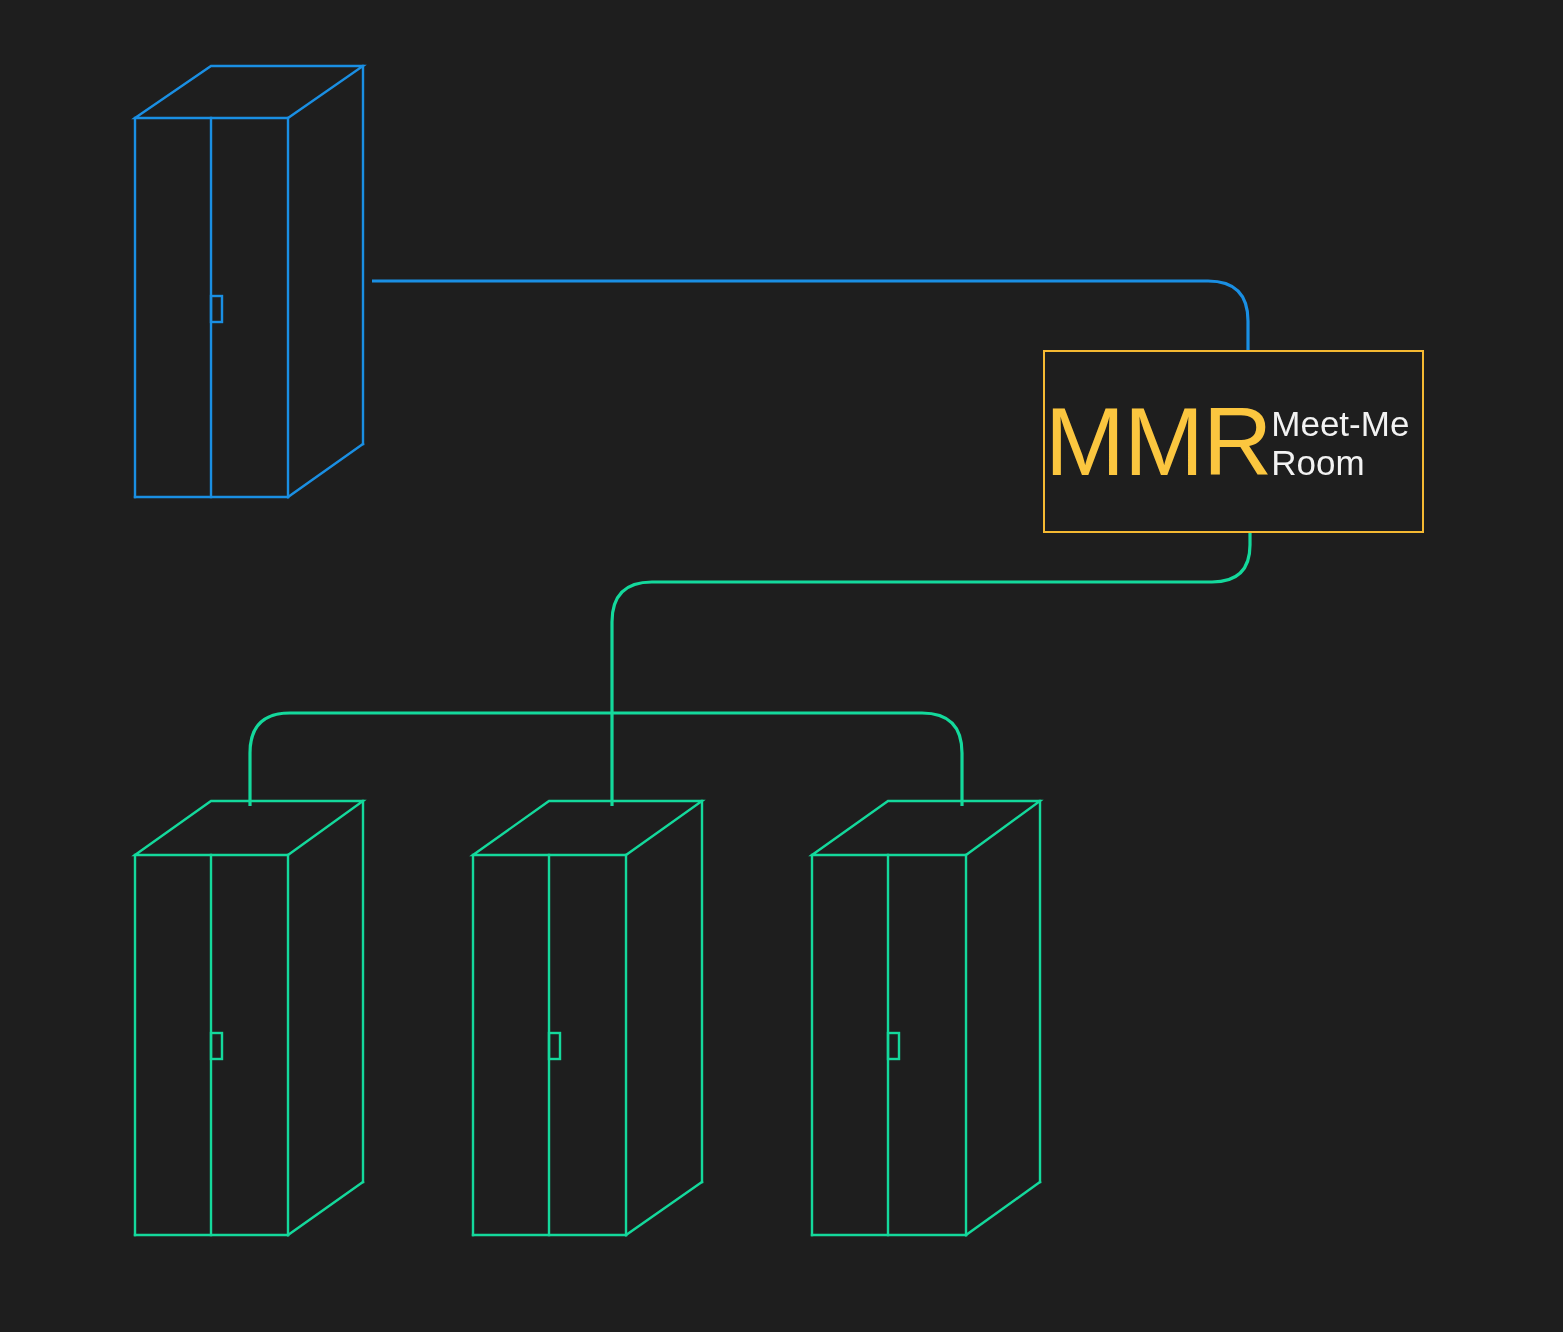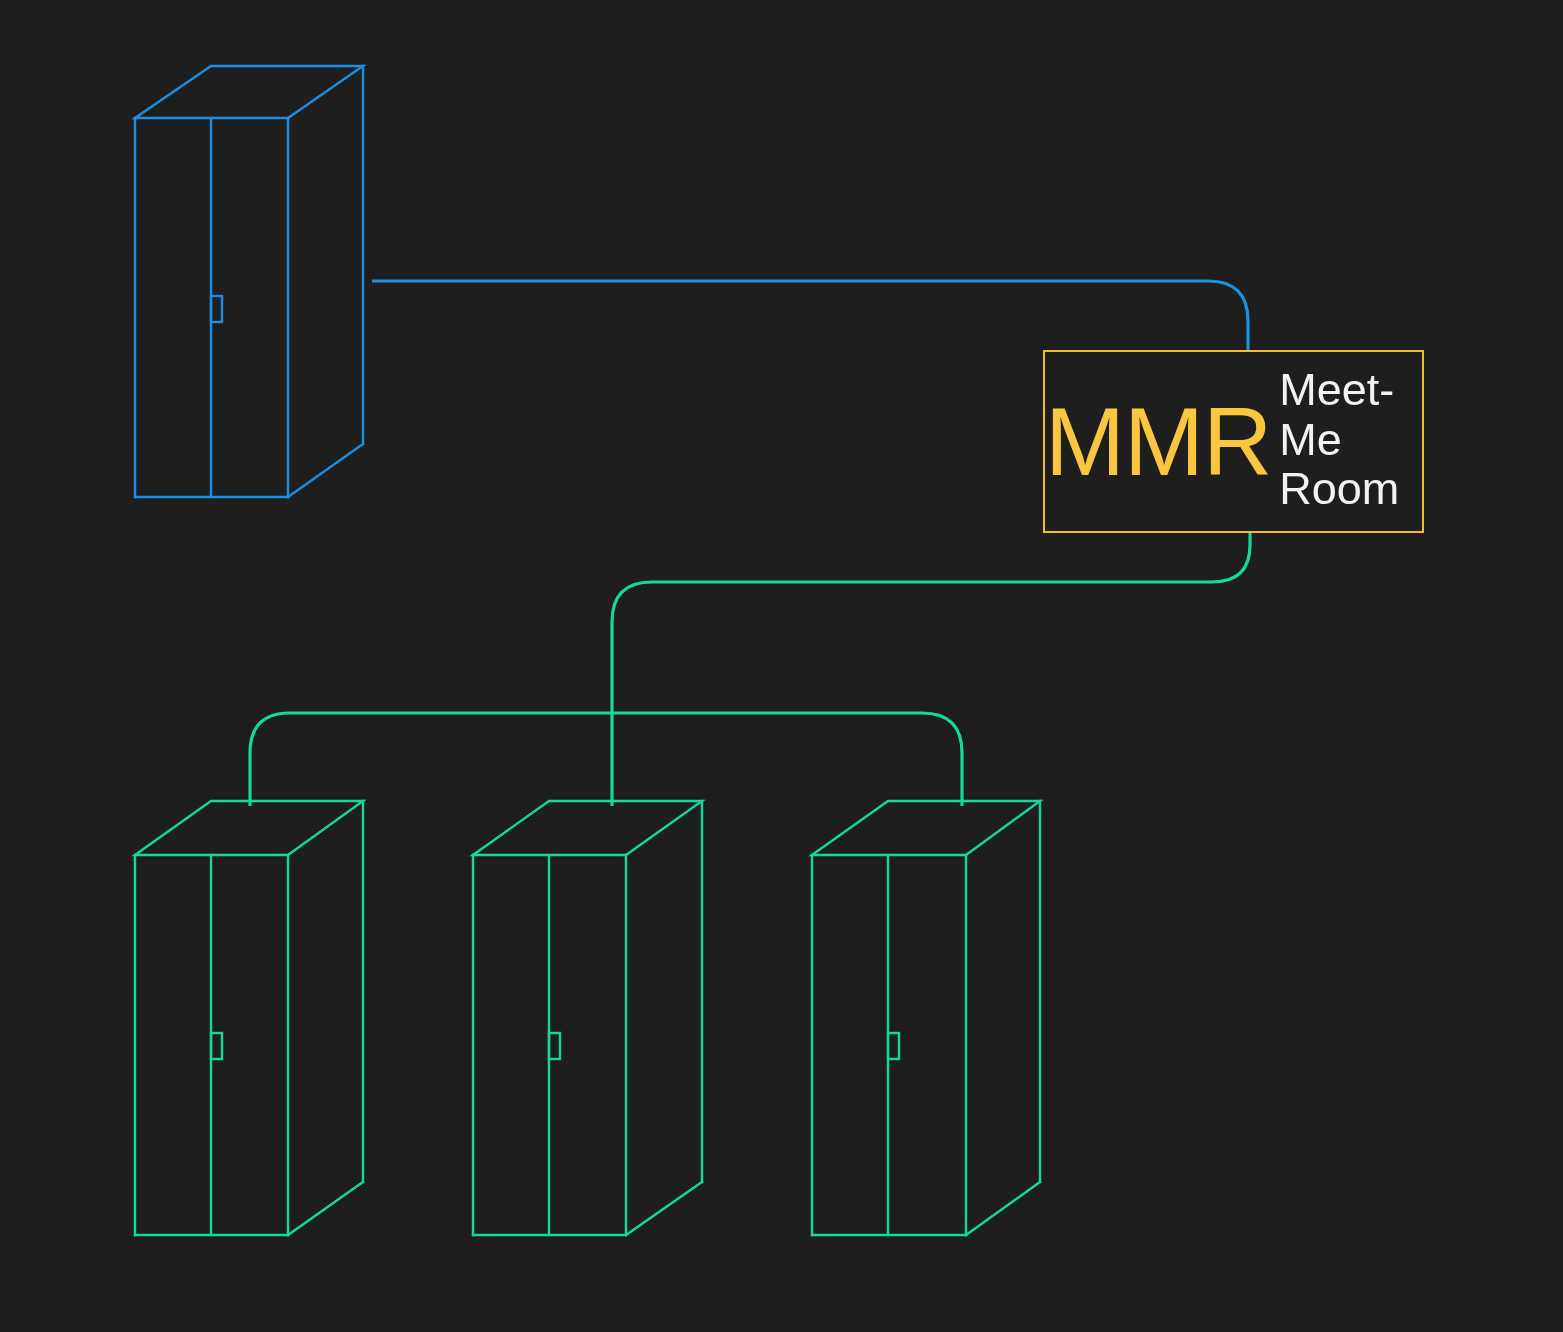--- a/index.html
+++ b/index.html
@@ -53,24 +53,24 @@
   }
   .mmr-title {
     font-size: 96px;
     line-height: 0.95;
     font-weight: 400;
     letter-spacing: -1px;
     margin: 0;
     padding: 0;
   }
   .mmr-subtitle {
-    font-size: 45px;
+    font-size: 35px;
     line-height: 1.1;
     font-weight: 400;
-    margin: 8px;
+    margin: 0;
     padding: 0;
     margin-top: 4px;
   }
 </style>
 </head>
 <body>
 
 <div id="diagram-root">
 
   <svg id="diagram-svg" viewBox="0 0 1563 1332" xmlns="http://www.w3.org/2000/svg">

